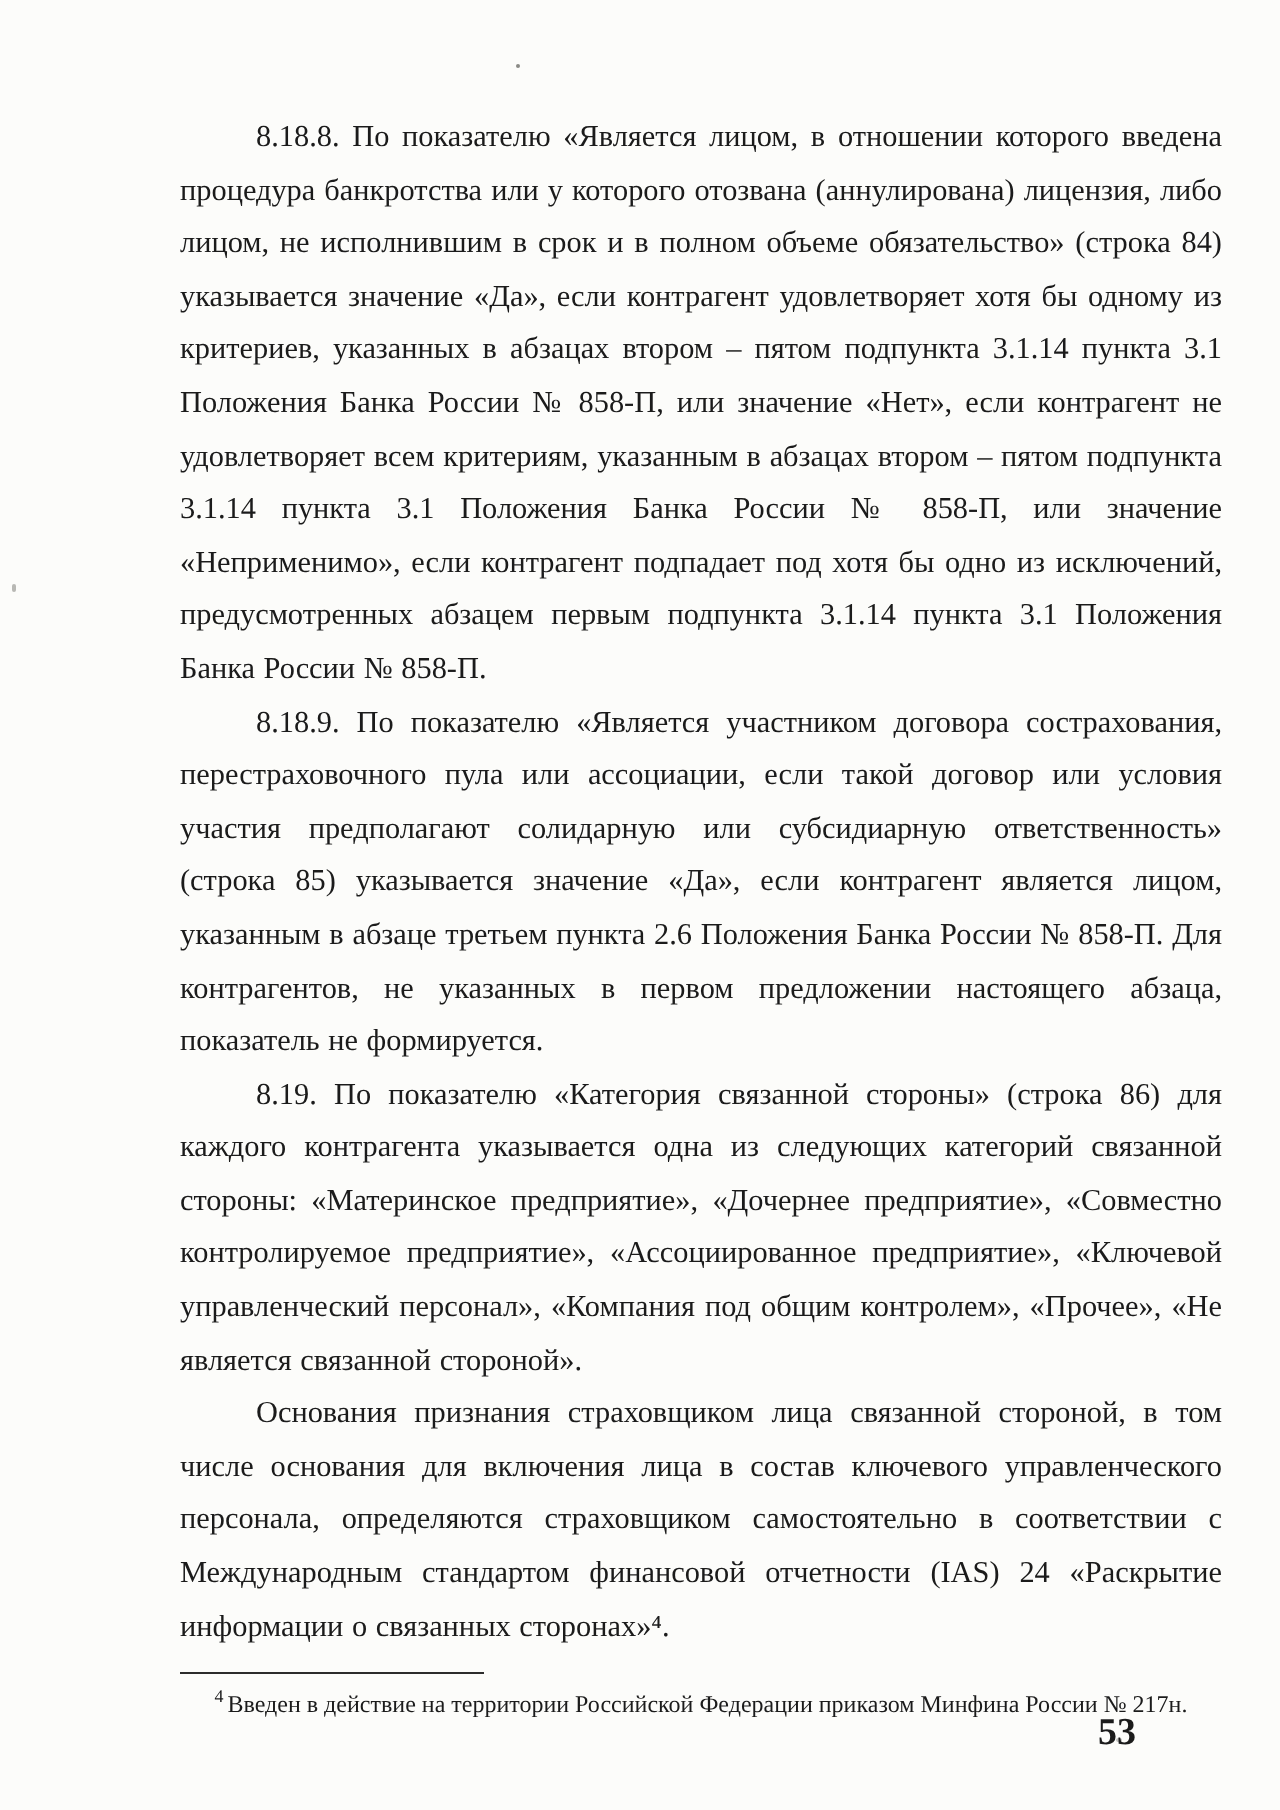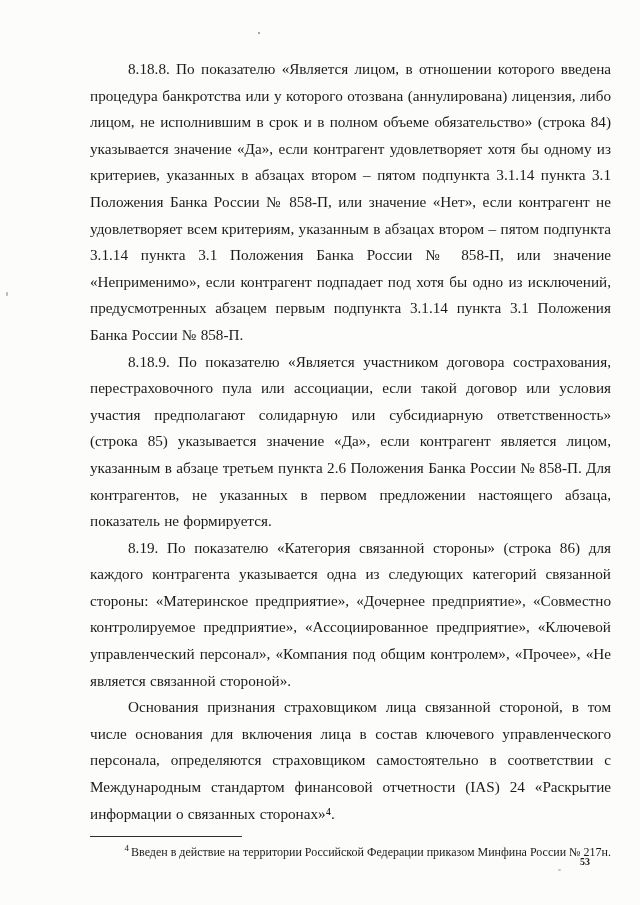--- a/index.html
+++ b/index.html
@@ -41,32 +41,32 @@
     background: #2c2c2c;
   }
   .footnote {
     position: absolute;
     left: 90px;
     top: 841px;
     width: 521px;
     margin: 0;
     font-size: 12px;
     line-height: 15px;
-    text-align: right;
+    text-align: center;
   }
   .fn-marker {
     vertical-align: super;
     font-size: 9px;
     margin-right: 2px;
   }
   .page-number {
     position: absolute;
-    left: 580px;
+    left: 549px;
     top: 856px;
-    font-size: 10px;
+    font-size: 19px;
     font-weight: bold;
   }
   .artifact {
     position: absolute;
     background: #8a8a85;
     border-radius: 50%;
   }
   .artifact.a1 { left: 258px; top: 32px; width: 2px; height: 2px; }
   .artifact.a2 { left: 6px; top: 292px; width: 2px; height: 4px; border-radius: 1px; opacity: .6; }
   .artifact.a3 { left: 558px; top: 869px; width: 3px; height: 2px; opacity: .5; }

